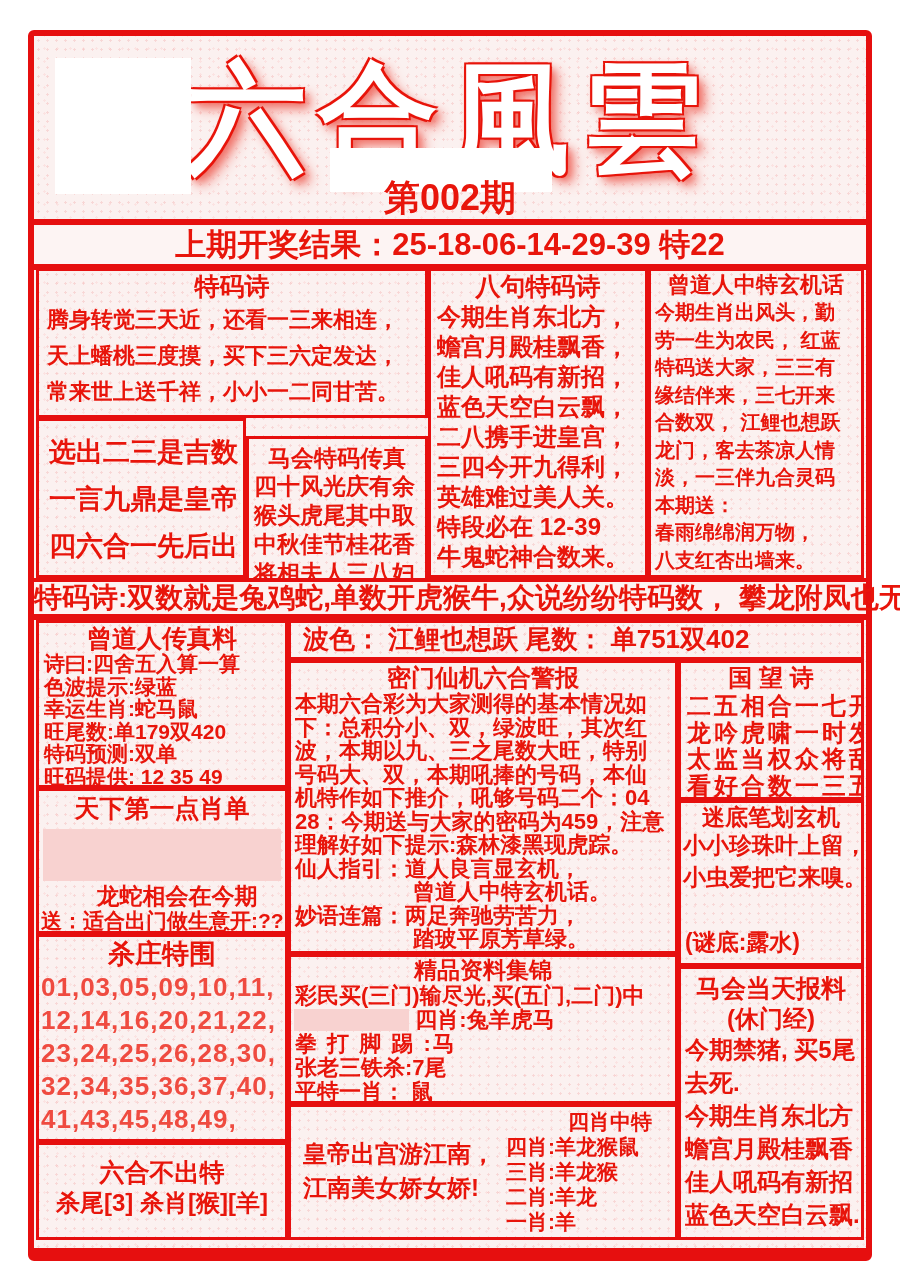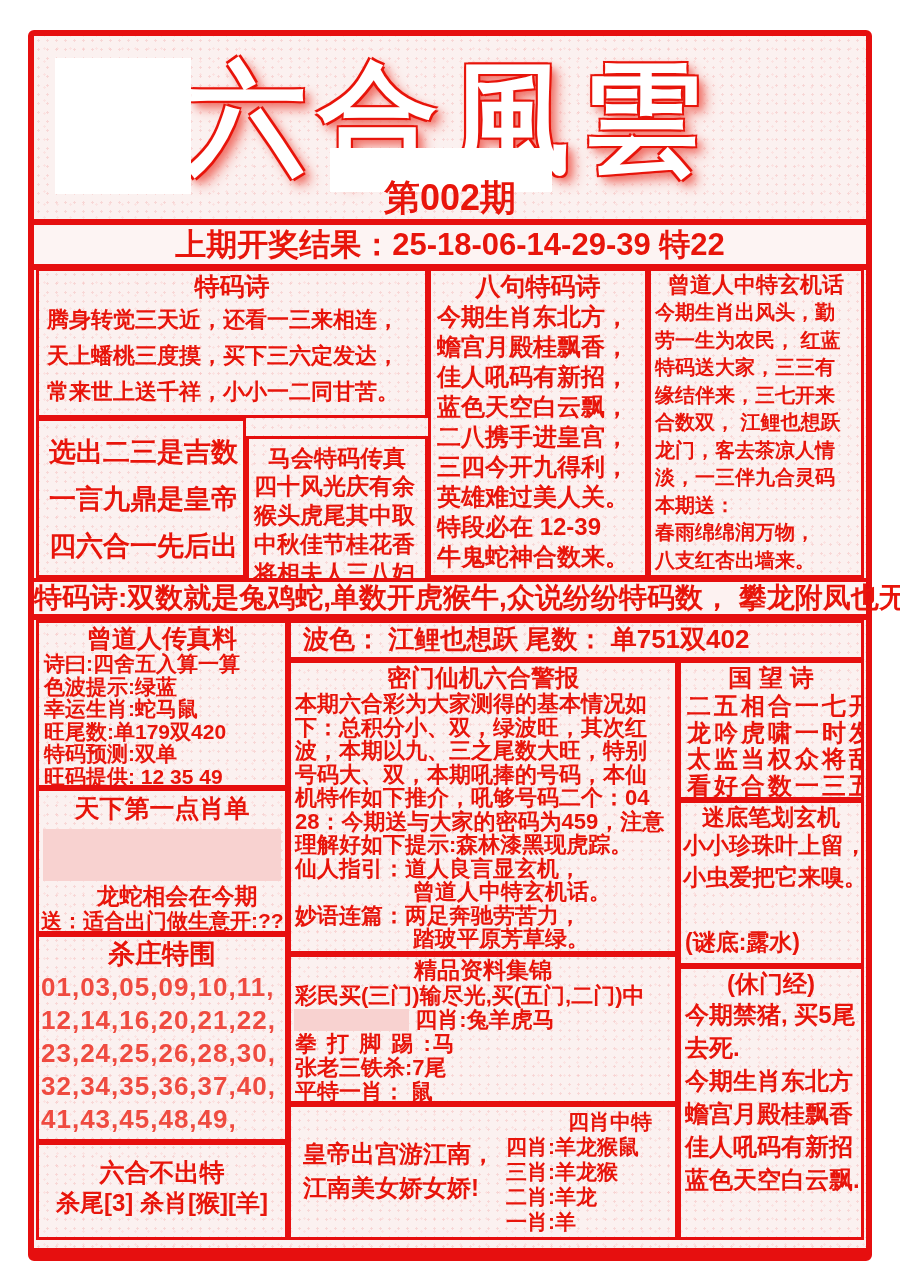--- a/index.html
+++ b/index.html
@@ -208,20 +208,21 @@
   </div>
 
   <div class="box" style="left:644px;top:764px;width:186px;height:166px;">
     <div class="red ctr" style="font-size:23px;line-height:28px;">迷底笔划玄机</div>
     <div class="red midi-line" style="line-height:28px;padding-left:2px;">小小珍珠叶上留，</div>
     <div class="red midi-line" style="line-height:36px;padding-left:2px;">小虫爱把它来嗅。</div>
     <div class="red midi-line" style="line-height:30px;margin-top:32px;padding-left:4px;">(谜底:露水)</div>
   </div>
 
   <div class="box" style="left:644px;top:930px;width:186px;height:274px;">
+    <div class="red ctr" style="font-size:25px;line-height:31px;padding-top:4px;">马会当天报料</div>
     <div class="red ctr" style="font-size:24px;line-height:29px;">(休门经)</div>
     <div class="red bl-line">今期禁猪, 买5尾</div>
     <div class="red bl-line">去死.</div>
     <div class="red bl-line">今期生肖东北方，</div>
     <div class="red bl-line">蟾宫月殿桂飘香，</div>
     <div class="red bl-line">佳人吼码有新招，</div>
     <div class="red bl-line">蓝色天空白云飘.</div>
   </div>
 
 </div>

